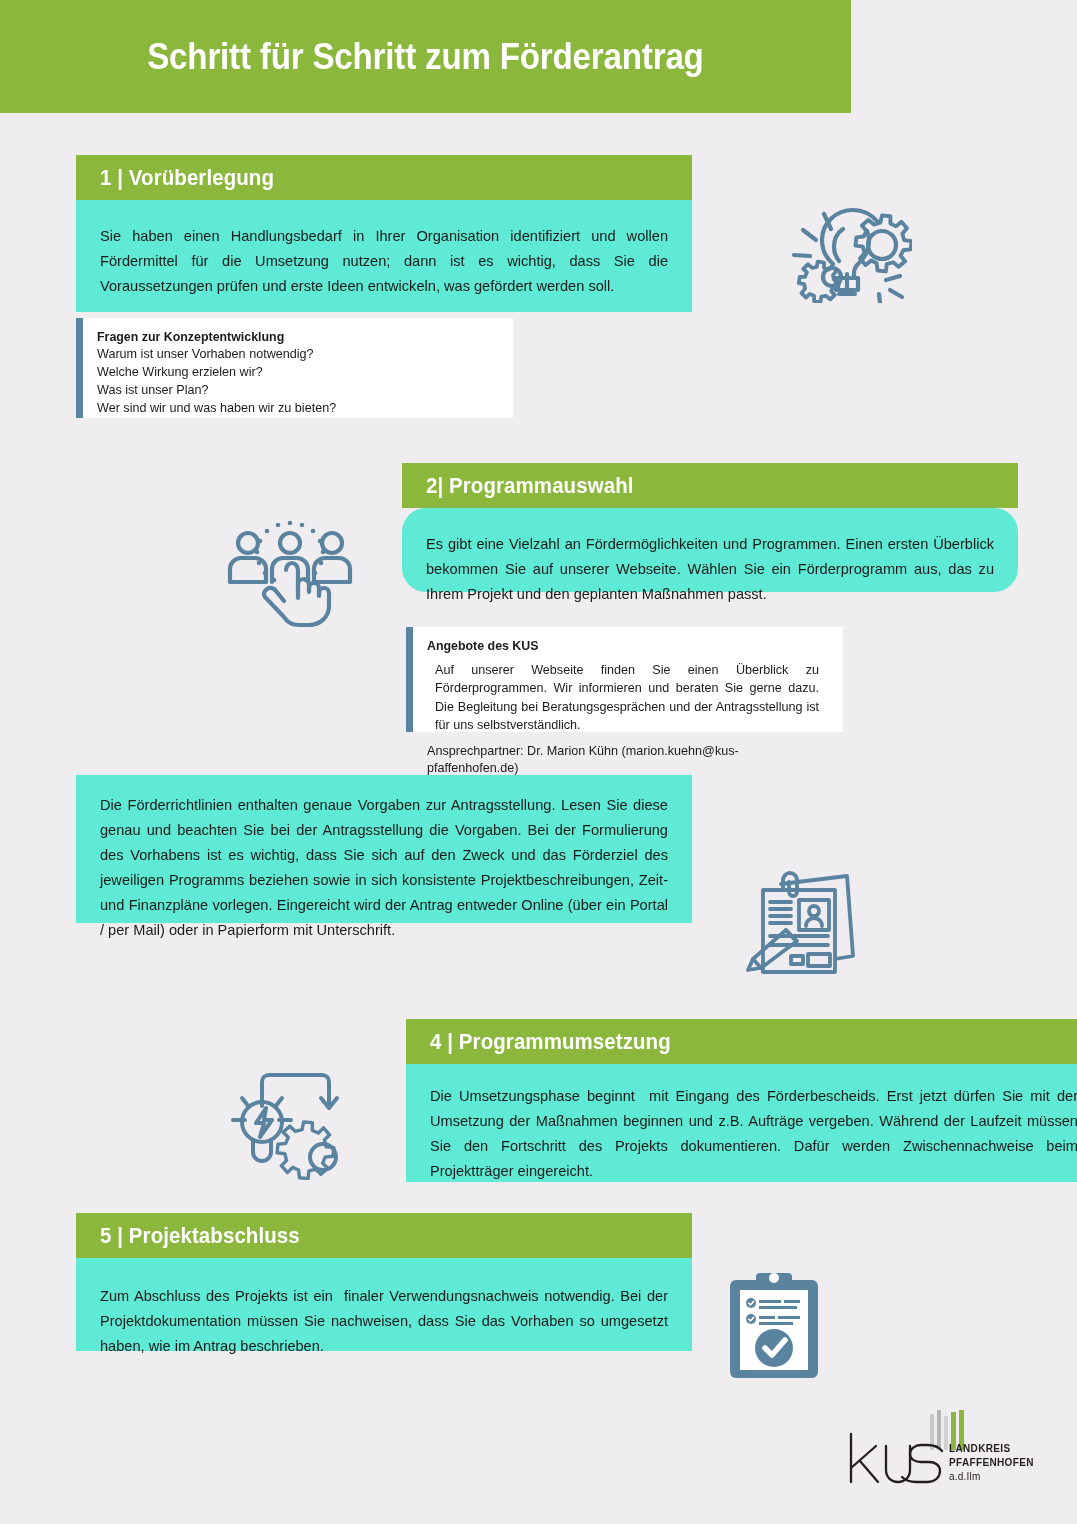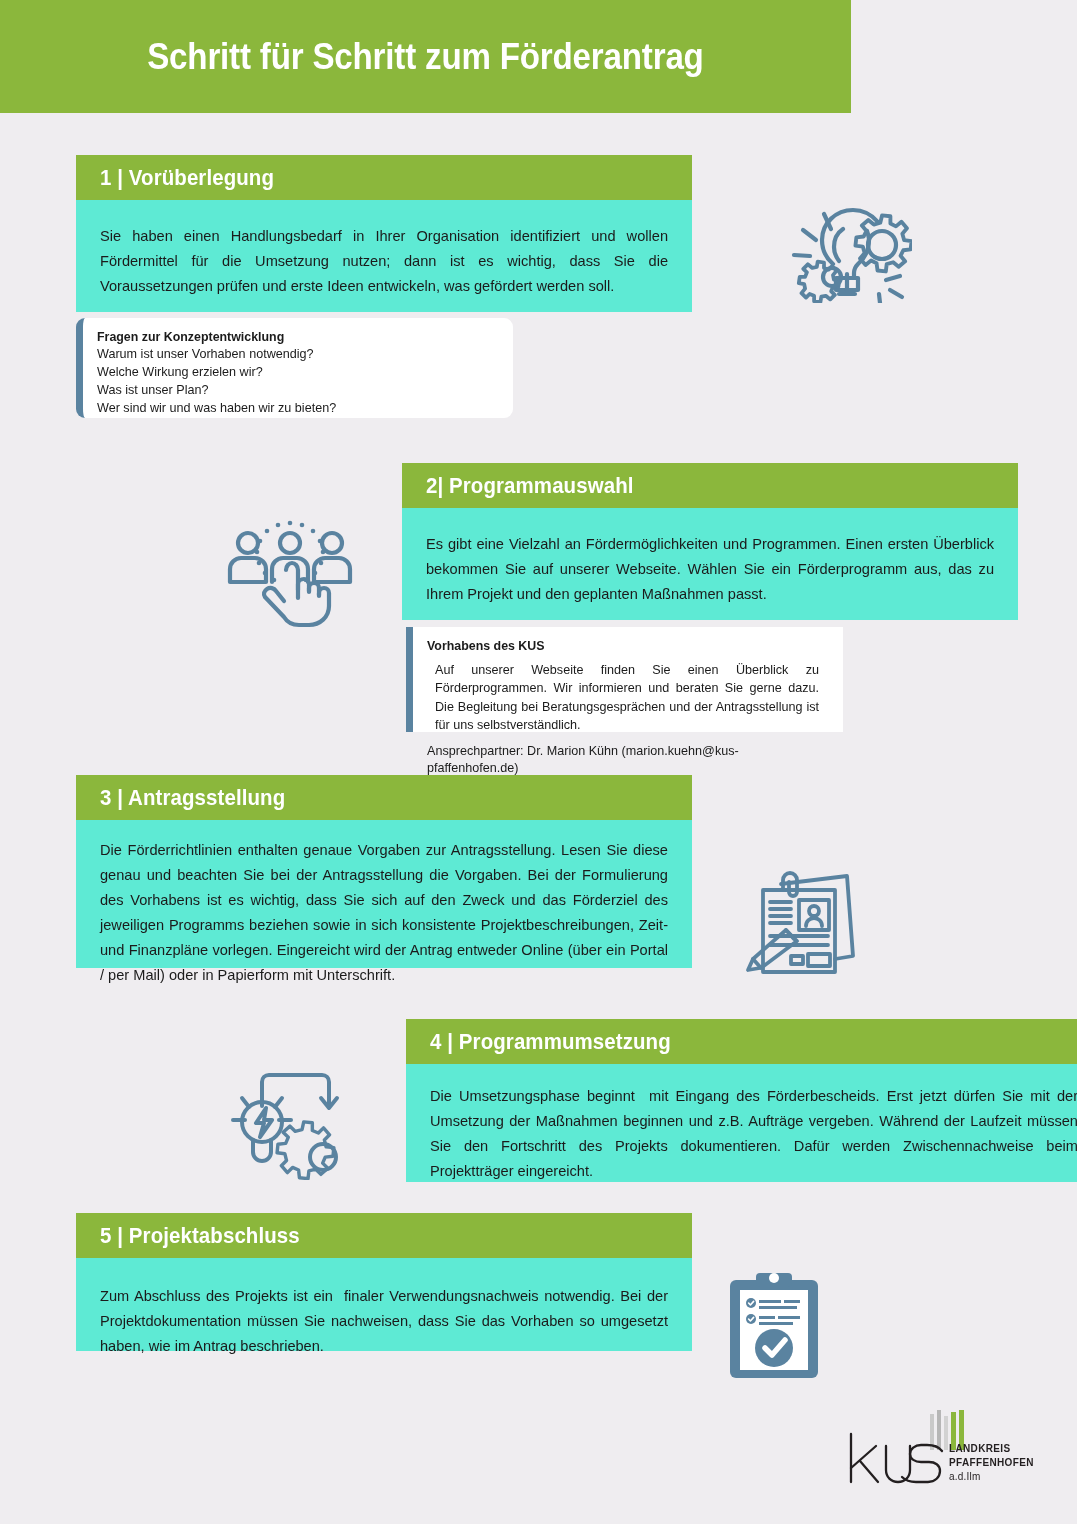--- a/index.html
+++ b/index.html
@@ -170,33 +170,33 @@
     <line x1="61" y1="76" x2="61" y2="92"></line>
 
     <path d="M95 21l2-8 9 1 0 8 6 3 6-5 6 7-5 6 2 7 8 1-1 9-8 1-3 6 5 6-7 6-6-5-7 2-1 8-9-1-1-8-6-3-6 5-6-7 5-6-2-7-8-1 1-9 8-1 3-6-5-6 7-6 6 5z" transform="translate(-6,-2) scale(0.92) translate(14,8)"></path>
     <circle cx="96" cy="47" r="14"></circle>
 
     <path d="M48 66l1-6 7 1 0 6 5 2 4-4 5 5-4 5 1 5 6 1-1 7-6 0-2 5 4 4-5 5-5-4-5 1-1 6-7-1 0-6-5-2-4 4-5-5 4-5-1-5-6-1 1-7 6 0 2-5-4-4 5-5 5 4z" transform="translate(-16,6) scale(0.9) translate(4,4)"></path>
     <circle cx="46" cy="79" r="9"></circle>
   </svg>
 </div>
 
-<div class="callout" style="left:76px; top:318px; width:437px; height:100px;border-radius:9px;">
+<div class="callout" style="left:76px; top:318px; width:437px; height:100px;">
   <p class="callout-title">Fragen zur Konzeptentwicklung</p>
   <p class="callout-line">Warum ist unser Vorhaben notwendig?</p>
   <p class="callout-line">Welche Wirkung erzielen wir?</p>
   <p class="callout-line">Was ist unser Plan?</p>
   <p class="callout-line">Wer sind wir und was haben wir zu bieten?</p>
 </div>
 
 <div class="step" style="left:402px; top:463px; width:616px;">
   <div class="step-head">
     <span>2| Programmauswahl</span>
   </div>
-  <div class="step-body" style="height:112px;">
+  <div class="step-body" style="height:84px;border-radius:24px;">
     <p>Es gibt eine Vielzahl an Fördermöglichkeiten und Programmen. Einen ersten Überblick bekommen Sie auf unserer Webseite. Wählen Sie ein Förderprogramm aus, das zu Ihrem Projekt und den geplanten Maßnahmen passt.</p>
   </div>
 </div>
 
 <div class="icon-box" style="left:220px; top:520px; width:140px; height:108px;">
   <svg width="140" height="108" viewBox="0 0 140 108" fill="none" stroke="#5a83a0" stroke-width="4.2" stroke-linecap="round" stroke-linejoin="round">
 
     <circle cx="28" cy="23" r="10"></circle>
     <path d="M10 62v-13c0-6 5-11 11-11h14c6 0 11 5 11 11v13z"></path>
 
@@ -225,29 +225,26 @@
     </g>
 
     <path d="M66 50c0-4 3-7 6-7s6 3 6 7v28" fill="#efedf0"></path>
     <path d="M78 70v-6c0-3 3-5 6-5s5 2 5 5v7"></path>
     <path d="M89 72v-4c0-3 2-5 5-5s5 2 5 5v7"></path>
     <path d="M99 76v-3c0-3 2-5 5-5s5 2 5 5v13c0 11-9 19-20 19h-10c-6 0-12-3-15-8L45 77c-2-3-1-6 2-8 3-2 7-1 9 2l8 10"></path>
   </svg>
 </div>
 
 <div class="callout" style="left:406px; top:627px; width:437px; height:105px;">
-  <p class="callout-title">Vorhabens des KUS</p>
+  <p class="callout-title">Angebote des KUS</p>
   <p class="callout-just">Auf unserer Webseite finden Sie einen Überblick zu Förderprogrammen. Wir informieren und beraten Sie gerne dazu. Die Begleitung bei Beratungsgesprächen und der Antragsstellung ist für uns selbstverständlich.</p>
   <p class="callout-line">Ansprechpartner: Dr. Marion Kühn (marion.kuehn@kus-pfaffenhofen.de)</p>
 </div>
 
 <div class="step" style="left:76px; top:775px; width:616px;">
-  <div class="step-head">
-    <span>3 | Antragsstellung</span>
-  </div>
   <div class="step-body" style="height:148px; padding-top:18px;">
     <p>Die Förderrichtlinien enthalten genaue Vorgaben zur Antragsstellung. Lesen Sie diese genau und beachten Sie bei der Antragsstellung die Vorgaben. Bei der Formulierung des Vorhabens ist es wichtig, dass Sie sich auf den Zweck und das Förderziel des jeweiligen Programms beziehen sowie in sich konsistente Projektbeschreibungen, Zeit- und Finanzpläne vorlegen. Eingereicht wird der Antrag entweder Online (über ein Portal / per Mail) oder in Papierform mit Unterschrift.</p>
   </div>
 </div>
 
 <div class="icon-box" style="left:745px; top:868px; width:116px; height:112px;">
   <svg width="116" height="112" viewBox="0 0 116 112" fill="none" stroke="#5a83a0" stroke-width="3.8" stroke-linecap="round" stroke-linejoin="round">
 
     <path d="M36 16l66-8 6 80-18 3"></path>
 

